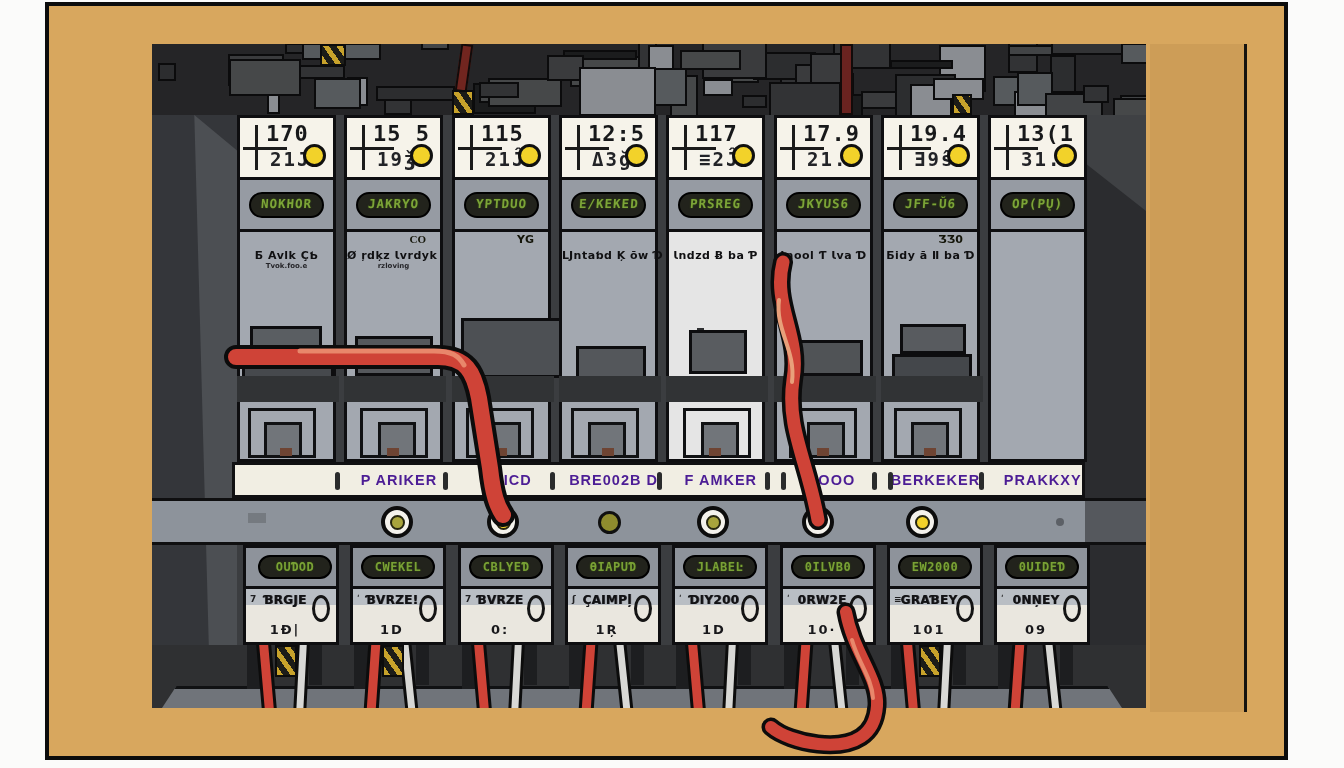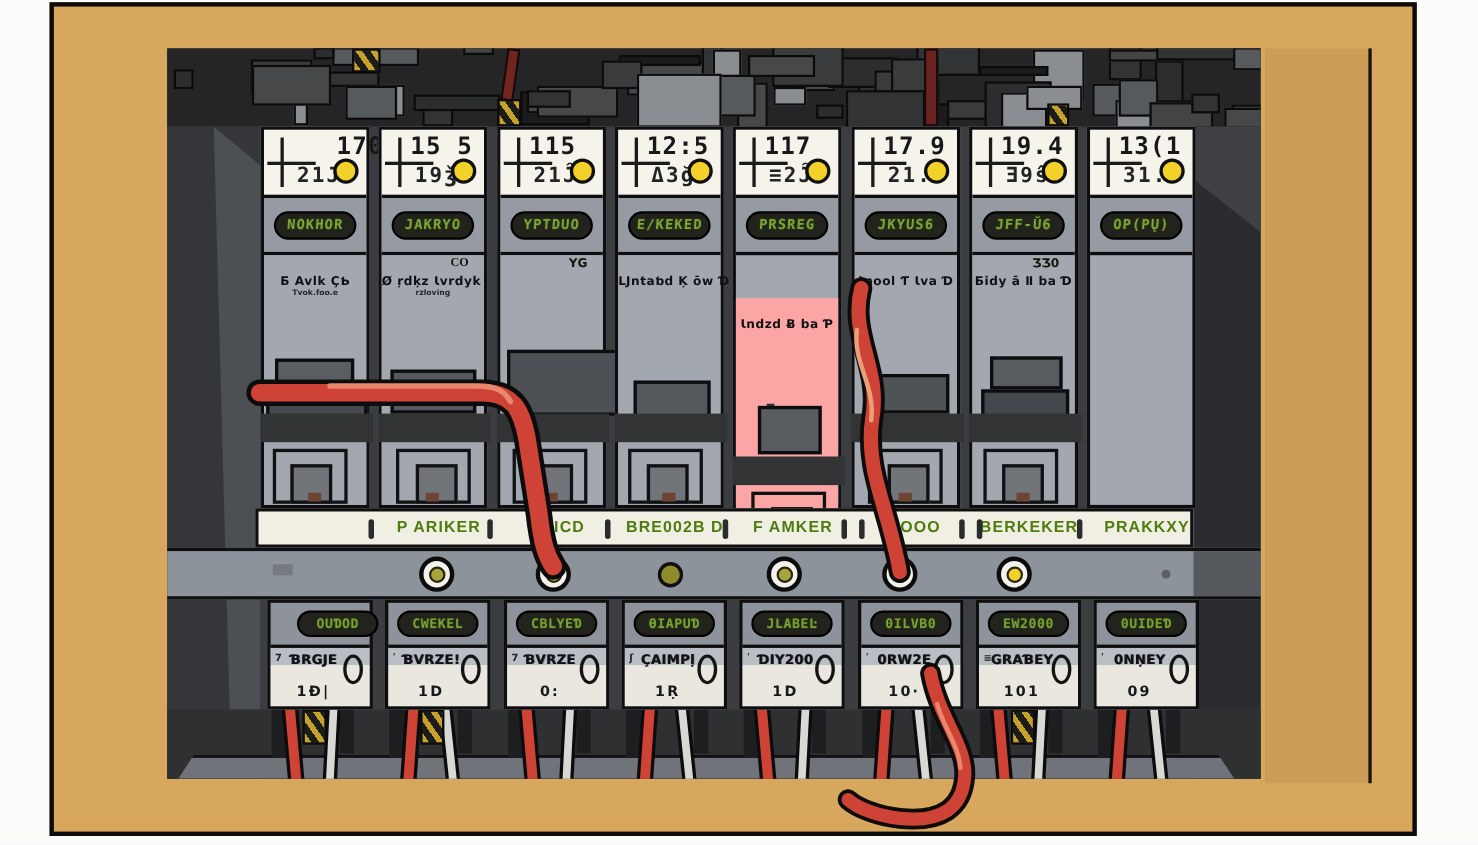--- a/index.html
+++ b/index.html
@@ -6,21 +6,21 @@
   #stage{position:relative;width:1344px;height:768px;overflow:hidden;background:#fbfbfa;
          font-family:"DejaVu Sans",sans-serif;}
   #stage *{box-sizing:border-box;}
   .t-num1{font:700 22px/1 "DejaVu Sans Mono",monospace;color:#17181a;letter-spacing:1px;white-space:nowrap;}
   .t-num2{font:700 19px/1 "DejaVu Sans Mono",monospace;color:#222327;letter-spacing:2px;white-space:nowrap;}
   .plate-text{font:700 12.5px/1 "DejaVu Sans Mono",monospace;color:#7ca438;letter-spacing:1px;
               text-shadow:0 0 2px #37520f;transform:skewX(-4deg);white-space:nowrap;}
   .spec1{font:700 11px/1 "DejaVu Sans",sans-serif;color:#101012;letter-spacing:.5px;white-space:nowrap;}
   .spec2{font:700 7px/1 "DejaVu Sans",sans-serif;color:#26262a;white-space:nowrap;}
   .sub{font:700 11px/1 "DejaVu Sans",sans-serif;color:#141509;white-space:nowrap;}
-  .strip-label{font:700 14.5px/1.1 "Liberation Sans",sans-serif;color:#4d7c0f;letter-spacing:1px;white-space:nowrap;}
+  .strip-label{font:700 14.5px/1.1 "Liberation Sans",sans-serif;color:#4c1d95;letter-spacing:1px;white-space:nowrap;}
   .strip-small{font:700 11px/1.15 "Liberation Sans",sans-serif;color:#131417;letter-spacing:.5px;white-space:nowrap;}
   .b-plate{font:700 12px/1 "DejaVu Sans Mono",monospace;color:#79a135;letter-spacing:.5px;
            text-shadow:0 0 2px #344d10;white-space:nowrap;}
   .b-spec{font:700 12px/1 "DejaVu Sans",sans-serif;color:#121214;text-shadow:.7px 0 0 #45454c;
           letter-spacing:.3px;white-space:nowrap;}
   .b-mark{font:700 13px/1 "DejaVu Sans",sans-serif;color:#18181b;letter-spacing:2px;white-space:nowrap;}
   .b-tick{font:700 9px/1 "DejaVu Sans",sans-serif;color:#202022;}
   .hazard{background:repeating-linear-gradient(55deg,#c7a22b 0 5px,#1c1c18 5px 11px);border:2px solid #0c0c0c;}
 </style>
 </head>
@@ -99,21 +99,21 @@
     <div style="position: absolute; left: 152px; top: 115px; width: 85px; height: 593px; background: rgb(52, 54, 58); overflow: hidden;">
       <div style="position: absolute; left: 24px; top: 0px; width: 61px; height: 593px; background: rgb(76, 79, 83); clip-path: polygon(30% 0px, 100% 6%, 100% 100%, 55% 94%);"></div>
     </div>
     <div style="position: absolute; left: 1085px; top: 115px; width: 61px; height: 593px; background: rgb(43, 44, 47); overflow: hidden;">
       <div style="position: absolute; left: 0px; top: 0px; width: 61px; height: 120px; background: rgb(63, 65, 68); clip-path: polygon(0px 0px, 100% 0px, 100% 80%, 0px 40%);"></div>
     </div>
     <div style="position: absolute; left: 237px; top: 115px; width: 99px; height: 347px; background: rgb(163, 168, 176); border: 3px solid rgb(14, 14, 16);">
       <div style="position: absolute; left: 0px; top: 0px; width: 93px; height: 62px; background: rgb(246, 243, 234); border-bottom: 3px solid rgb(14, 14, 16);">
         <div style="position: absolute; left: 15px; top: 7px; width: 3px; height: 45px; background: rgb(27, 27, 27);"></div>
         <div style="position: absolute; left: 3px; top: 29px; width: 44px; height: 3px; background: rgb(27, 27, 27);"></div>
-        <div class="t-num1" style="position: absolute; left: 26px; top: 5px; width: 62px; height: 22px; margin-left: 40px;">170</div>
+        <div class="t-num1" style="position: absolute; left: 26px; top: 5px; width: 62px; height: 22px;">170</div>
         <div class="t-num2" style="position: absolute; left: 30px; top: 32px; width: 52px; height: 20px;">21J</div>
         <div style="position: absolute; left: 63px; top: 26px; width: 23px; height: 23px; background: rgb(242, 210, 42); border: 3px solid rgb(16, 16, 16); border-radius: 50%;"></div>
       </div>
       <div style="position: absolute; left: 0px; top: 62px; width: 93px; height: 52px; background: rgb(150, 155, 163); border-bottom: 3px solid rgb(14, 14, 16); display: flex; align-items: center; justify-content: center;">
         <div style="width: 80%; height: 26px; border-radius: 14px; background: rgb(34, 35, 28); border: 2px solid rgb(0, 0, 0); display: flex; align-items: center; justify-content: center;">
           <div class="plate-text">NOKHOR</div>
         </div>
       </div>
       <div style="position: absolute; left: 0px; top: 114px; width: 93px; height: 227px; background: rgb(163, 168, 176);">
         <div class="sub" style="position: absolute; left: 0px; top: 2px; width: 79px; height: 12px; text-align: right;"></div>
@@ -207,21 +207,21 @@
         <div style="position: absolute; left: 3px; top: 29px; width: 44px; height: 3px; background: rgb(27, 27, 27);"></div>
         <div class="t-num1" style="position: absolute; left: 26px; top: 5px; width: 62px; height: 22px;">117</div>
         <div class="t-num2" style="position: absolute; left: 30px; top: 32px; width: 52px; height: 20px;">≡2Ĵ</div>
         <div style="position: absolute; left: 63px; top: 26px; width: 23px; height: 23px; background: rgb(242, 210, 42); border: 3px solid rgb(16, 16, 16); border-radius: 50%;"></div>
       </div>
       <div style="position: absolute; left: 0px; top: 62px; width: 93px; height: 52px; background: rgb(150, 155, 163); border-bottom: 3px solid rgb(14, 14, 16); display: flex; align-items: center; justify-content: center;">
         <div style="width: 80%; height: 26px; border-radius: 14px; background: rgb(34, 35, 28); border: 2px solid rgb(0, 0, 0); display: flex; align-items: center; justify-content: center;">
           <div class="plate-text">PRSREG</div>
         </div>
       </div>
-      <div style="position: absolute; left: 0px; top: 114px; width: 93px; height: 227px; background: #fca5a5; margin-top: 39px;">
+      <div style="position: absolute; left: 0px; top: 114px; width: 93px; height: 227px; background: #e5e5e5;">
         <div class="sub" style="position: absolute; left: 0px; top: 2px; width: 79px; height: 12px; text-align: right;"></div>
         <div class="spec1" style="position: absolute; left: 0px; top: 18px; width: 93px; height: 12px; text-align: center;">Ɩndzd Ƀ ba Ƥ</div>
         <div class="spec2" style="position: absolute; left: 0px; top: 31px; width: 93px; height: 9px; text-align: center;"></div>
         <div style="position: absolute; left: 28px; top: 96px; width: 7px; height: 9px; background: rgb(46, 47, 49);"></div>
         <div style="position: absolute; left: 20px; top: 98px; width: 58px; height: 44px; background: rgb(89, 92, 96); border: 3px solid rgb(13, 13, 15);"></div>
         <div style="position: absolute; left: -3px; top: 144px; width: 102px; height: 26px; background: rgb(49, 51, 53);"></div>
         <div style="position: absolute; left: 14.4px; top: 176px; width: 68px; height: 50px; border: 3px solid rgb(16, 17, 19);"></div>
         <div style="position: absolute; left: 32px; top: 190px; width: 38px; height: 36px; background: rgb(113, 117, 122); border: 3px solid rgb(16, 17, 19);"></div>
         <div style="position: absolute; left: 40px; top: 216px; width: 12px; height: 8px; background: rgb(110, 68, 51);"></div>
       </div>
@@ -361,21 +361,21 @@
       <div style="position: absolute; left: 801px; top: -4px; width: 13px; height: 44px; background: rgb(29, 30, 32);"></div>
       <div style="position: absolute; left: 751px; top: -6px; width: 15px; height: 76px; background: rgb(207, 67, 55); border: 3px solid rgb(12, 12, 12); border-radius: 3px; transform: rotate(-5deg);"></div>
       <div style="position: absolute; left: 787px; top: -4px; width: 13px; height: 74px; background: rgb(216, 216, 213); border: 3px solid rgb(12, 12, 12); border-radius: 3px; transform: rotate(3deg);"></div>
       <div class="hazard" style="position: absolute; left: 767px; top: 0px; width: 22px; height: 32px;"></div>
       <div style="position: absolute; left: 846px; top: -2px; width: 14px; height: 46px; background: rgb(29, 30, 32);"></div>
       <div style="position: absolute; left: 908px; top: -4px; width: 13px; height: 44px; background: rgb(29, 30, 32);"></div>
       <div style="position: absolute; left: 858px; top: -6px; width: 15px; height: 76px; background: rgb(207, 67, 55); border: 3px solid rgb(12, 12, 12); border-radius: 3px; transform: rotate(4deg);"></div>
       <div style="position: absolute; left: 894px; top: -4px; width: 13px; height: 74px; background: rgb(216, 216, 213); border: 3px solid rgb(12, 12, 12); border-radius: 3px; transform: rotate(-6deg);"></div>
     </div>
     <div style="position: absolute; left: 243px; top: 545px; width: 96px; height: 100px; background: rgb(142, 147, 155); border: 3px solid rgb(14, 14, 16);">
-      <div style="position: absolute; left: 16px; top: 0px; width: 90px; height: 38px; display: flex; align-items: center; justify-content: center;">
+      <div style="position: absolute; left: 4px; top: 0px; width: 90px; height: 38px; display: flex; align-items: center; justify-content: center;">
         <div style="width: 82%; height: 24px; border-radius: 12px; background: rgb(34, 35, 28); border: 2px solid rgb(0, 0, 0); display: flex; align-items: center; justify-content: center;">
           <div class="b-plate">OUƊOD</div>
         </div>
       </div>
       <div style="position: absolute; left: 0px; top: 38px; width: 90px; height: 56px; background: linear-gradient(rgb(185, 190, 196) 0px, rgb(185, 190, 196) 30%, rgb(234, 231, 223) 30%); border-top: 3px solid rgb(14, 14, 16);">
         <div class="b-tick" style="position: absolute; left: 4px; top: 6px; width: 10px; height: 10px;">7</div>
         <div class="b-spec" style="position: absolute; left: 8px; top: 5px; width: 62px; height: 14px; text-align: center; overflow: hidden;">ƁRGJE</div>
         <div style="position: absolute; left: 66px; top: 6px; width: 18px; height: 27px; border: 3px solid rgb(20, 20, 20); border-radius: 50%;"></div>
         <div class="b-mark" style="position: absolute; left: 0px; top: 34px; width: 78px; height: 16px; text-align: center;">1Ð|</div>
       </div>

